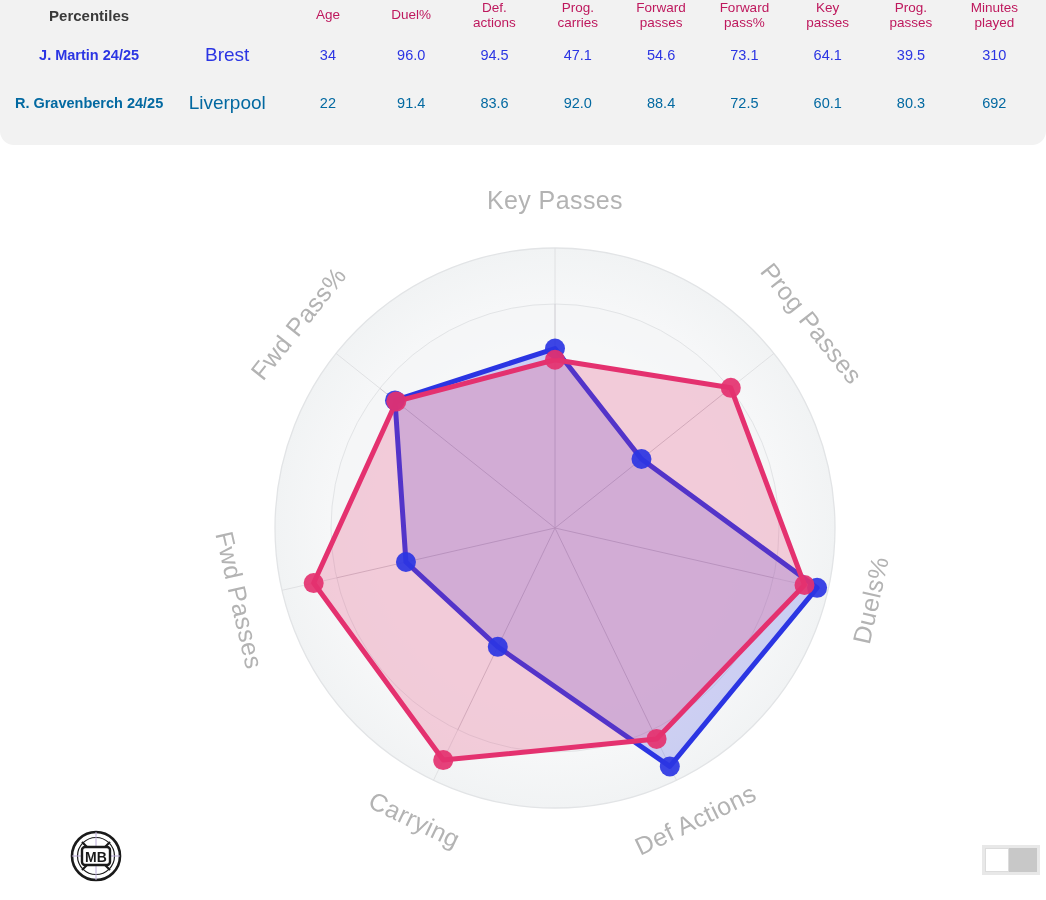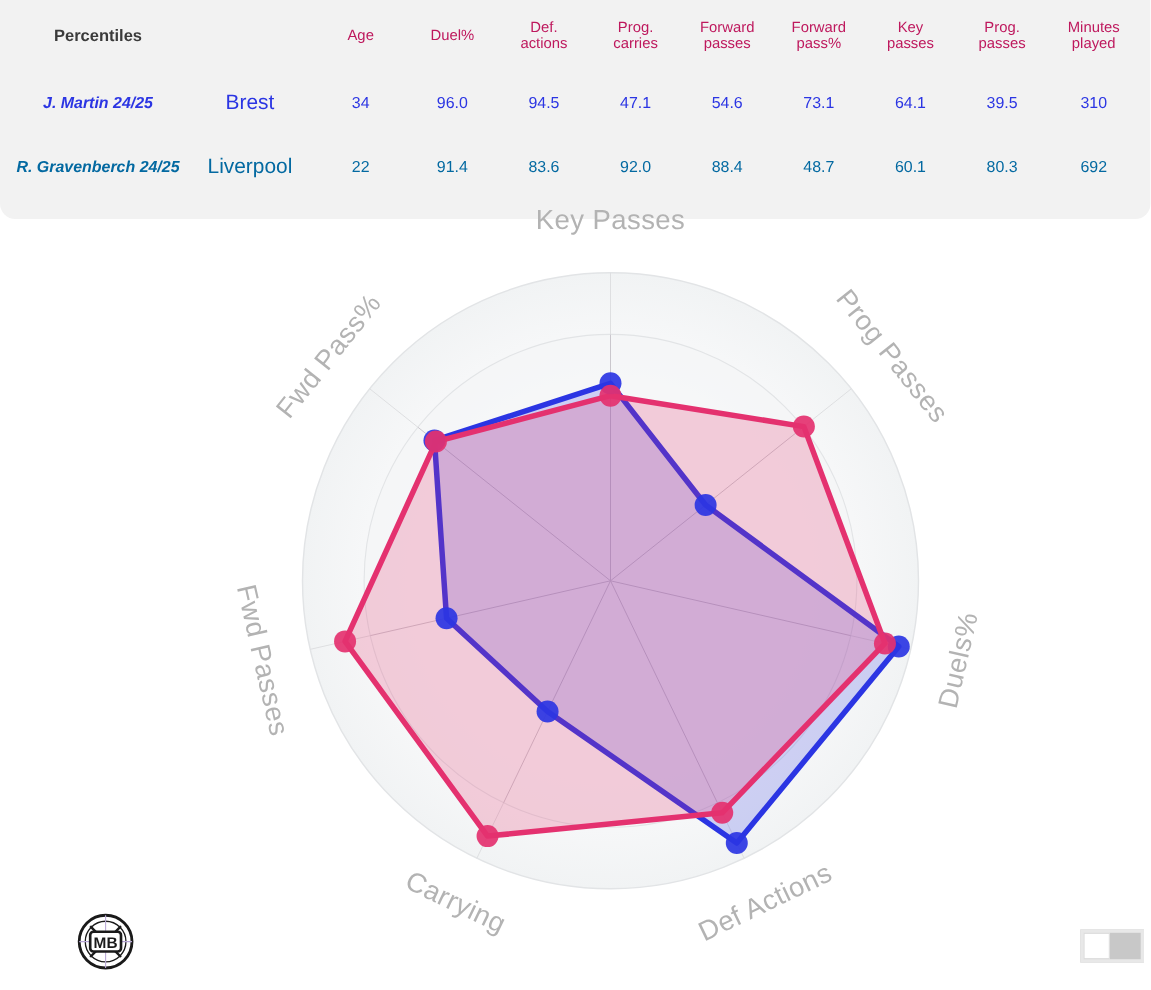--- a/index.html
+++ b/index.html
@@ -27,21 +27,21 @@
     padding: 0 10px 18px 10px;
   }
   table.pct-table {
     width: 100%;
     border-collapse: collapse;
     table-layout: fixed;
   }
   table.pct-table th, table.pct-table td {
     text-align: center;
     vertical-align: middle;
-    padding: 18px 2px;
+    padding: 1px 2px;
     margin-top: 11px;
   }
   th.col-name  { width: 150px; }
   th.col-team  { width: 112px; }
   th.col-stat  { width: 79px; }
 
   .th-title {
     font-size: 15px;
     font-weight: bold;
     color: #3a3a3a;
@@ -54,21 +54,20 @@
     line-height: 1.08;
     padding-bottom: 2px;
   }
   .th-stat .l2 { display: block; }
 
   tr.row-player td { height: 48px; }
   .cell-name {
     font-size: 14.5px;
     font-weight: bold;
     line-height: 1.18;
-    font-style: italic;
   }
   .cell-team {
     font-size: 19px;
     font-weight: normal;
   }
   .cell-val {
     font-size: 14.5px;
     font-weight: normal;
   }
   .p-blue { color: #2b35e3; }
@@ -171,21 +170,21 @@
           <td class="cell-val p-blue">310</td>
         </tr>
         <tr class="row-player">
           <td class="cell-name p-pink">R. Gravenberch 24/25</td>
           <td class="cell-team p-pink">Liverpool</td>
           <td class="cell-val p-pink">22</td>
           <td class="cell-val p-pink">91.4</td>
           <td class="cell-val p-pink">83.6</td>
           <td class="cell-val p-pink">92.0</td>
           <td class="cell-val p-pink">88.4</td>
-          <td class="cell-val p-pink">48.7</td>
+          <td class="cell-val p-pink">72.5</td>
           <td class="cell-val p-pink">60.1</td>
           <td class="cell-val p-pink">80.3</td>
           <td class="cell-val p-pink">692</td>
         </tr>
       </tbody>
     </table>
   </div>
 
   <div class="radar-wrap">
     <svg class="radar" id="radar-svg" width="1046" height="740" viewBox="0 0 1046 740">

